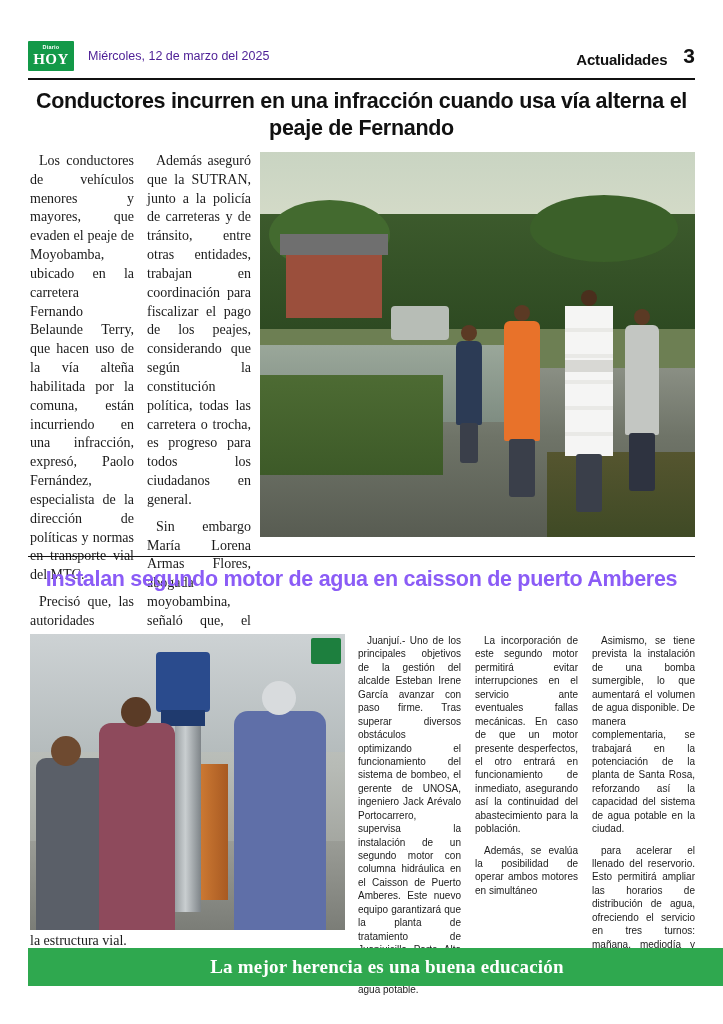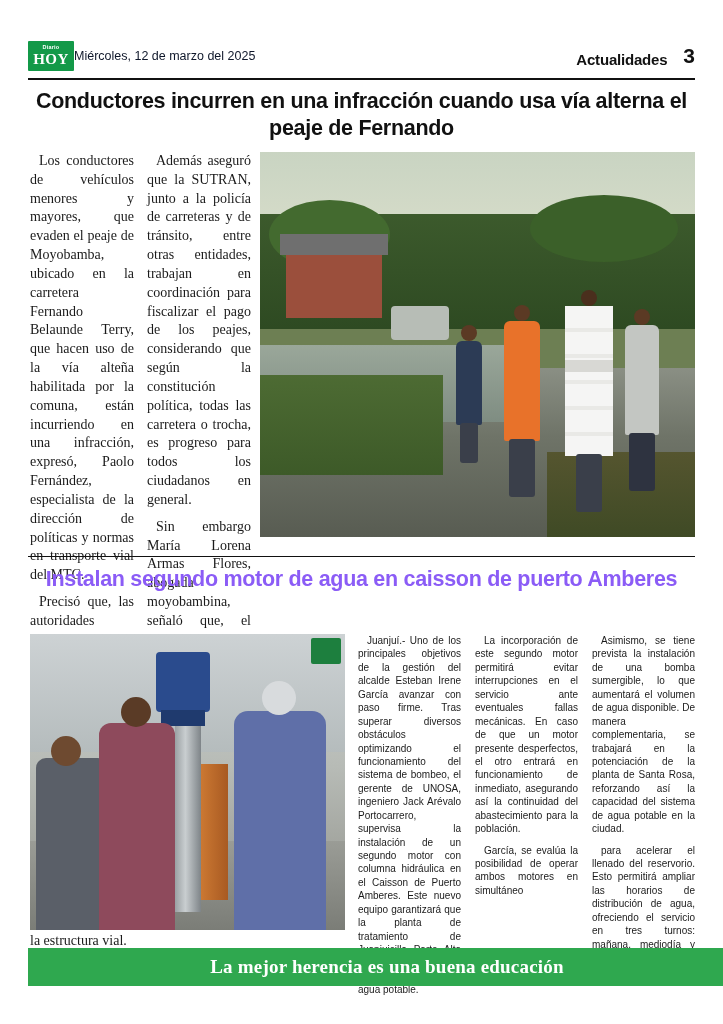--- a/index.html
+++ b/index.html
@@ -52,22 +52,23 @@
     letter-spacing: 0.2px;
     margin-bottom: 1px;
   }
   .logo .logo-big {
     font-size: 15px;
     font-weight: bold;
     font-family: "Liberation Serif", serif;
     letter-spacing: 0.5px;
   }
   .masthead-date {
+    margin-left: 14px;
     font-size: 12.5px;
-    color: #0f172a;
+    color: #4c1d95;
     font-family: "Liberation Sans", sans-serif;
   }
   .masthead-right {
     margin-left: auto;
     display: flex;
     align-items: flex-end;
   }
   .section-name {
     font-size: 15px;
     font-weight: bold;
@@ -424,21 +425,21 @@
       </div>
     <div class="ph2-badge"></div>
   </div>
 
   <div class="story2-cols">
     <div class="col2">
       <p>Juanjuí.- Uno de los principales objetivos de la gestión del alcalde Esteban Irene García avanzar con paso firme. Tras superar diversos obstáculos optimizando el funcionamiento del sistema de bombeo, el gerente de UNOSA, ingeniero Jack Arévalo Portocarrero, supervisa la instalación de un segundo motor con columna hidráulica en el Caisson de Puerto Amberes. Este nuevo equipo garantizará que la planta de tratamiento de Juanjuicillo Parte Alta cuente con un suministro continuo de agua potable.</p>
     </div>
     <div class="col2">
       <p>La incorporación de este segundo motor permitirá evitar interrupciones en el servicio ante eventuales fallas mecánicas. En caso de que un motor presente desperfectos, el otro entrará en funcionamiento de inmediato, asegurando así la continuidad del abastecimiento para la población.</p>
-      <p>García, se evalúa la posibilidad de operar ambos motores en simultáneo</p>
+      <p>Además, se evalúa la posibilidad de operar ambos motores en simultáneo</p>
     </div>
     <div class="col2">
       <p>Asimismo, se tiene prevista la instalación de una bomba sumergible, lo que aumentará el volumen de agua disponible. De manera complementaria, se trabajará en la potenciación de la planta de Santa Rosa, reforzando así la capacidad del sistema de agua potable en la ciudad.</p>
       <p>para acelerar el llenado del reservorio. Esto permitirá ampliar las horarios de distribución de agua, ofreciendo el servicio en tres turnos: mañana, mediodía y tarde.</p>
     </div>
   </div>
 
   <div class="footer-banner">
     <div class="slogan">La mejor herencia es una buena educación</div>
   </div>

